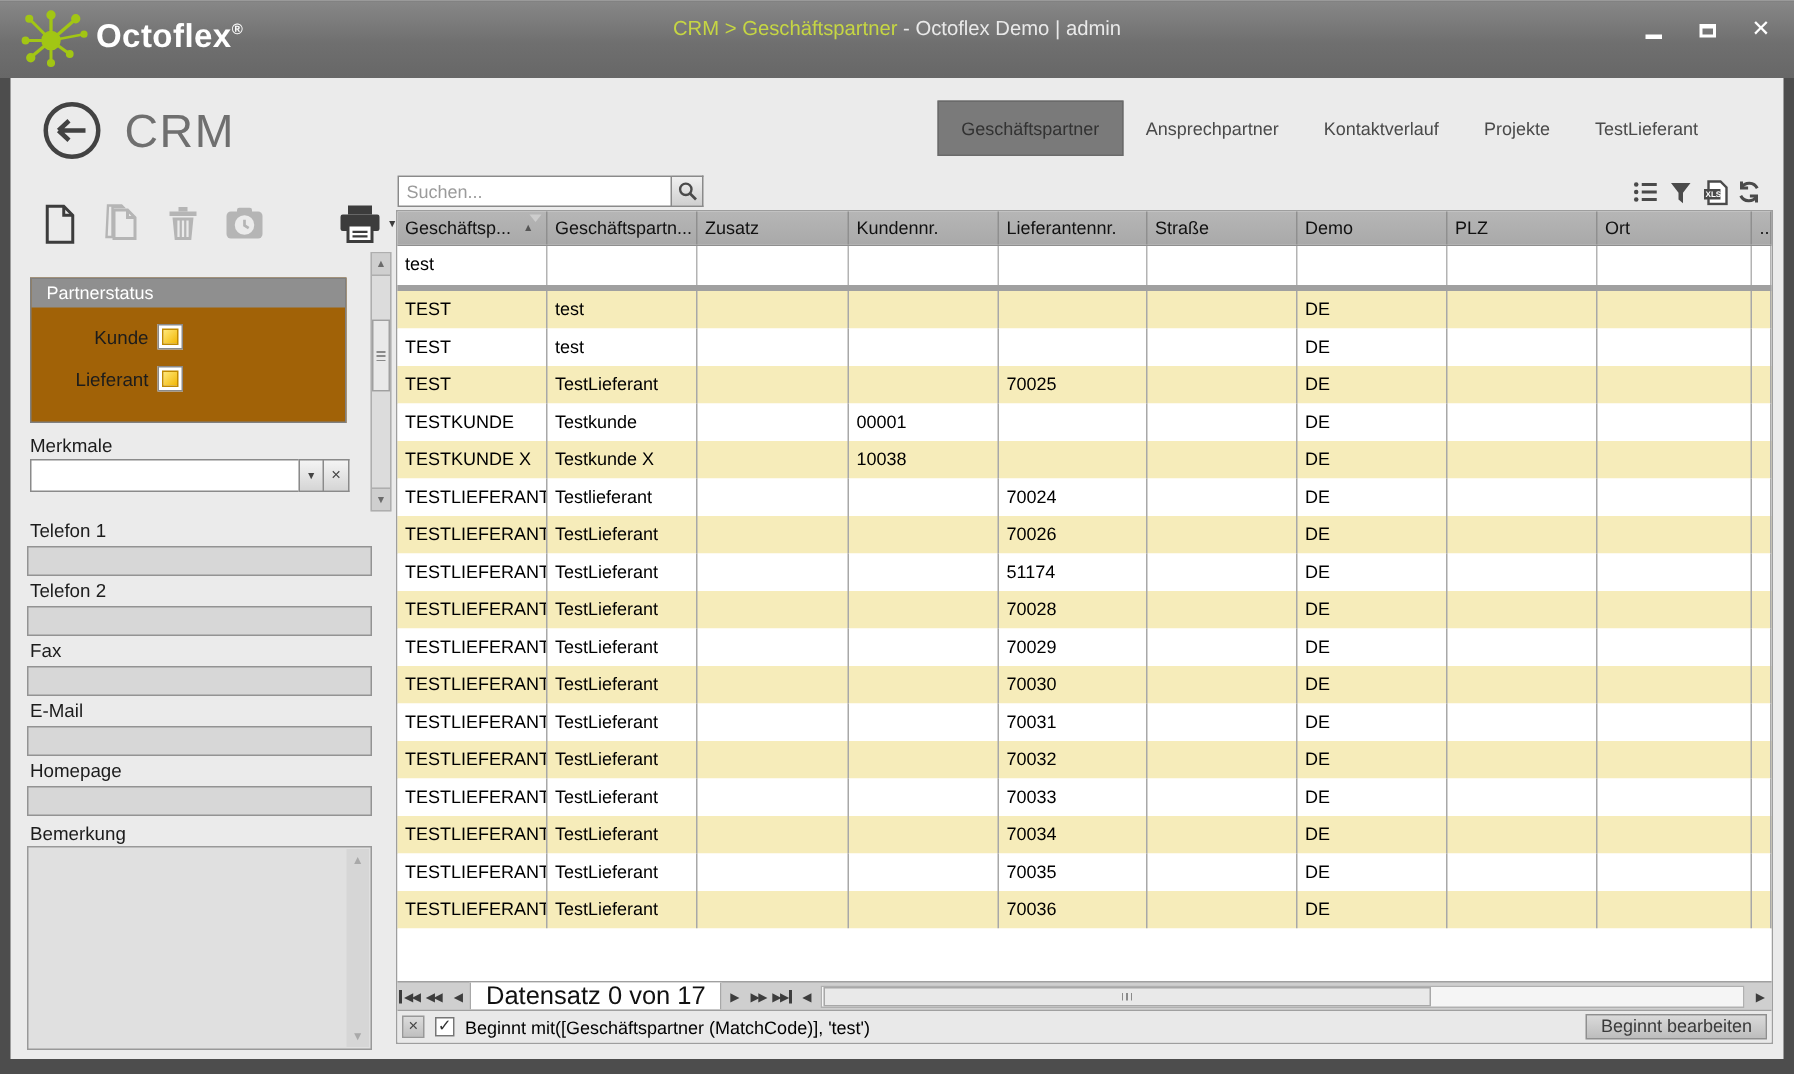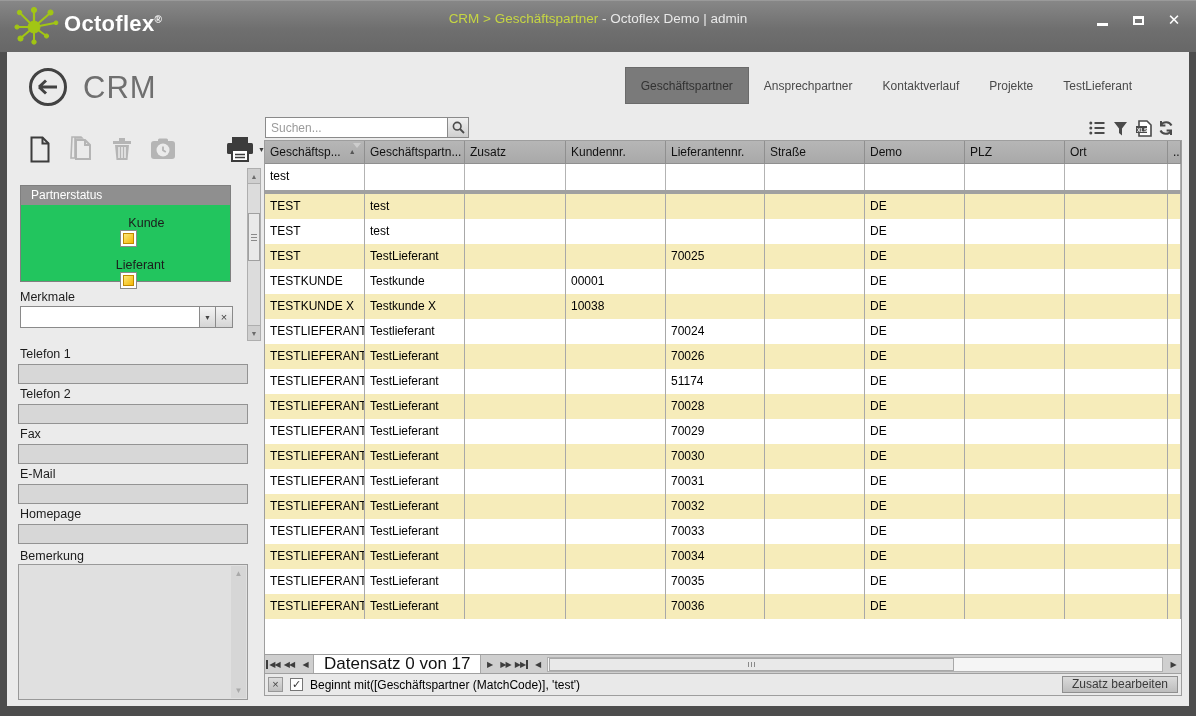--- a/index.html
+++ b/index.html
@@ -32,23 +32,23 @@
   .tabs { position:absolute; top:15px; right:42px; height:37px; display:flex; align-items:stretch; }
   .tab { padding:0 15px; font-size:12px; color:#4a4a4a; display:flex; align-items:center; cursor:pointer; white-space:nowrap; }
   .tab.active { background:#7a7a7a; color:#323232; border:1px solid #6a6a6a; }
 
   
   .toolbar { position:absolute; left:19px; top:83px; display:flex; align-items:center; gap:13px; }
   .tool { width:28px; height:28px; display:flex; align-items:center; justify-content:center; cursor:pointer; }
   .print-wrap { margin-left:36px; display:flex; align-items:center; gap:4px; }
   .caret { font-size:7px; color:#3c3c3c; }
 
-  .groupbox { position:absolute; left:13px; top:133px; width:211px; height:97px; background:#22c55e; border:1px solid #7f7f7f; }
+  .groupbox { position:absolute; left:13px; top:133px; width:211px; height:97px; background:#a16207; border:1px solid #7f7f7f; }
   .groupbox-header { height:19px; background:#8f8f8f; color:#ffffff; font-size:12px; line-height:19px; padding-left:10px; }
-  .gb-row { display:flex; align-items:center; margin-top:11px;flex-direction:column; }
+  .gb-row { display:flex; align-items:center; margin-top:11px; }
   .gb-label { width:78px; text-align:right; font-size:12.5px; color:#1c1c1c; }
   .ycheck { margin-left:6px; width:17px; height:17px; background:#fff; border:1px solid #8a8a8a; padding:2px; cursor:pointer; }
   .ycheck-inner { display:block; width:11px; height:11px; border:1px solid #c18a00; background:linear-gradient(135deg,#ffe87a,#f2b705); }
 
   .side-label { position:absolute; left:13px; font-size:12.5px; color:#1c1c1c; }
   .combo { position:absolute; left:13px; top:254px; width:213px; height:22px; display:flex; }
   .combo input { flex:1; border:1px solid #8a8a8a; border-right:none; background:#fff; font-size:12px; padding:0 4px; outline:none; }
   .combo-btn { width:17px; height:22px; background:linear-gradient(#f4f4f4,#d5d5d5); border:1px solid #8a8a8a;
     display:flex; align-items:center; justify-content:center; font-size:7px; color:#444; cursor:pointer; }
   .combo-btn + .combo-btn { border-left:none; font-size:11px; }
@@ -566,18 +566,18 @@
           <div class="hscroll-thumb"></div>
         </div>
         <div class="nav-btn">▶</div>
       </div>
 
       <div class="filterbar">
         <div class="fb-close">×</div>
         <div class="fb-check">✓</div>
         <div class="fb-text">Beginnt mit([Geschäftspartner (MatchCode)], 'test')</div>
         <div class="fb-spacer"></div>
-        <div class="fb-edit">Zusatz bearbeiten</div>
+        <div class="fb-edit">Beginnt bearbeiten</div>
       </div>
     </div>
 
   </div>
 </div>
 
 </body></html>

